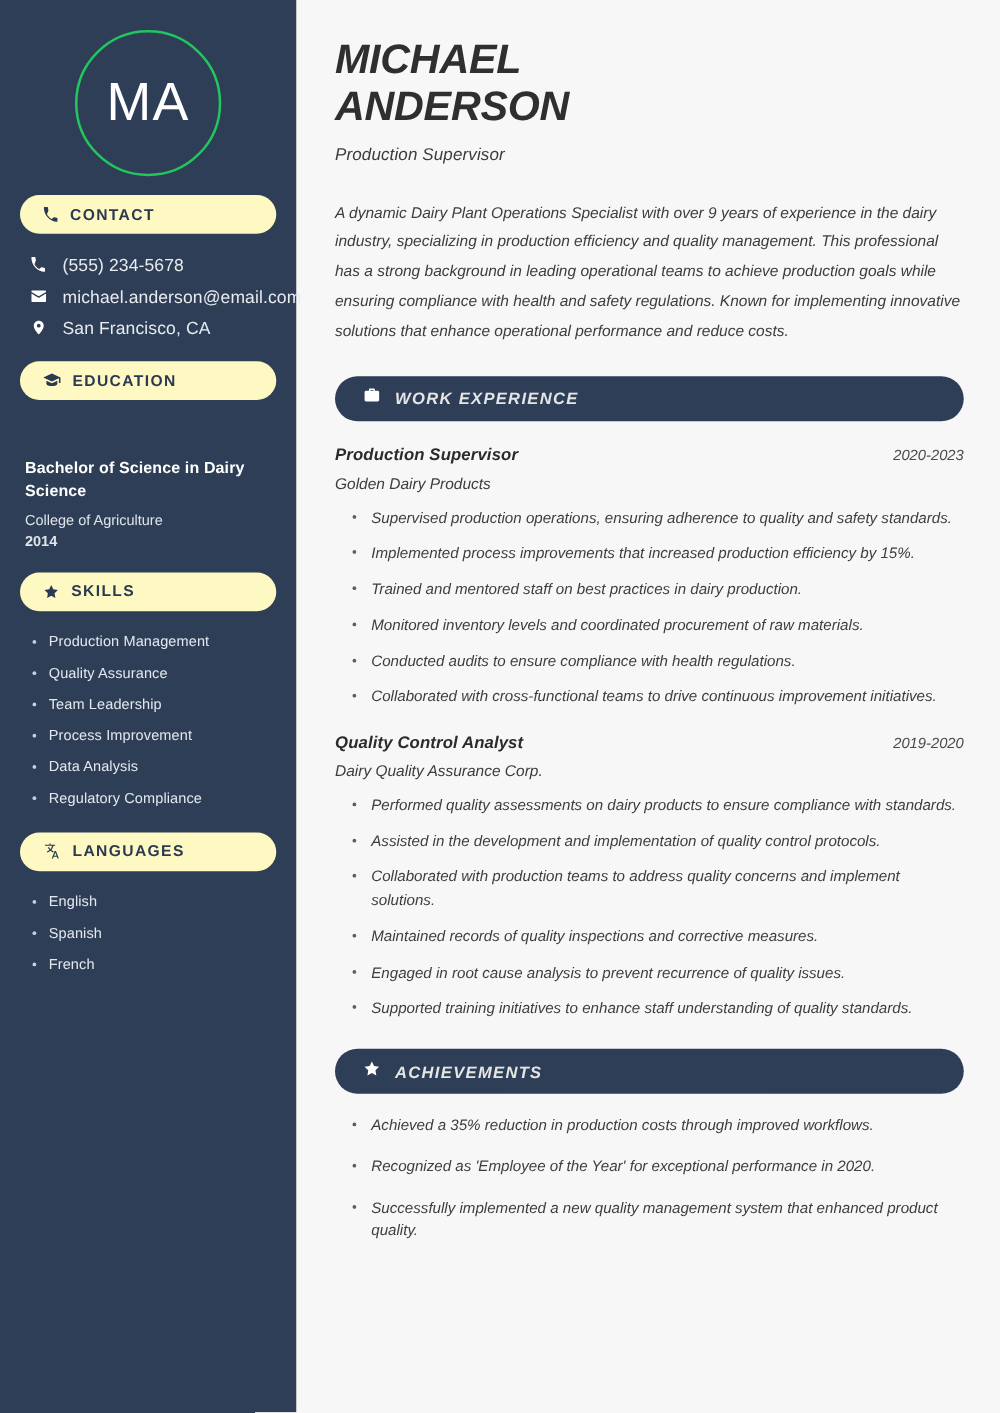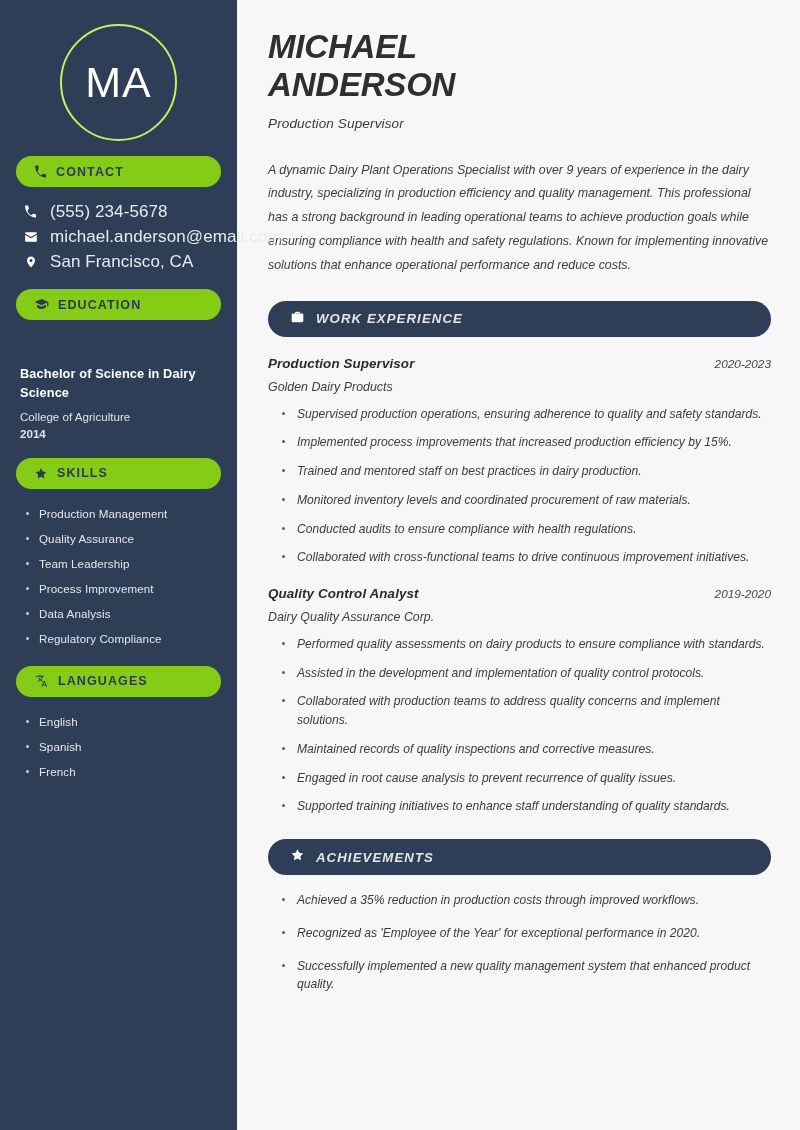--- a/index.html
+++ b/index.html
@@ -32,35 +32,35 @@
   }
 
   .monogram-wrap {
     display: flex;
     justify-content: center;
     padding-top: 24px;
   }
   .monogram {
     width: 117px;
     height: 117px;
-    border: 2px solid #bef264;
+    border: 2px solid #22c55e;
     border-radius: 50%;
     display: flex;
     align-items: center;
     justify-content: center;
     color: #ffffff;
     font-size: 43px;
     font-weight: 400;
     letter-spacing: 1px;
     line-height: 1;
   }
 
   .side-pill {
     margin-top: 15px;
-    background: #84cc16;
+    background: #fef9c3;
     border-radius: 999px;
     height: 31px;
     display: flex;
     align-items: center;
     gap: 9px;
     padding: 0 18px;
     color: #2b3a52;
   }
   .side-pill .pill-label {
     font-size: 12.5px;
@@ -71,21 +71,21 @@
 
   .contact-list { margin-top: 12px; }
   .contact-row {
     display: flex;
     align-items: center;
     gap: 12px;
     height: 25px;
     padding-left: 7px;
   }
   .contact-row .ctext {
-    font-size: 17px;
+    font-size: 14px;
     color: #e8ebf0;
     letter-spacing: 0.1px;
   }
   .contact-row .cicon {
     width: 15px;
     display: flex;
     justify-content: center;
     flex: 0 0 15px;
   }
 

